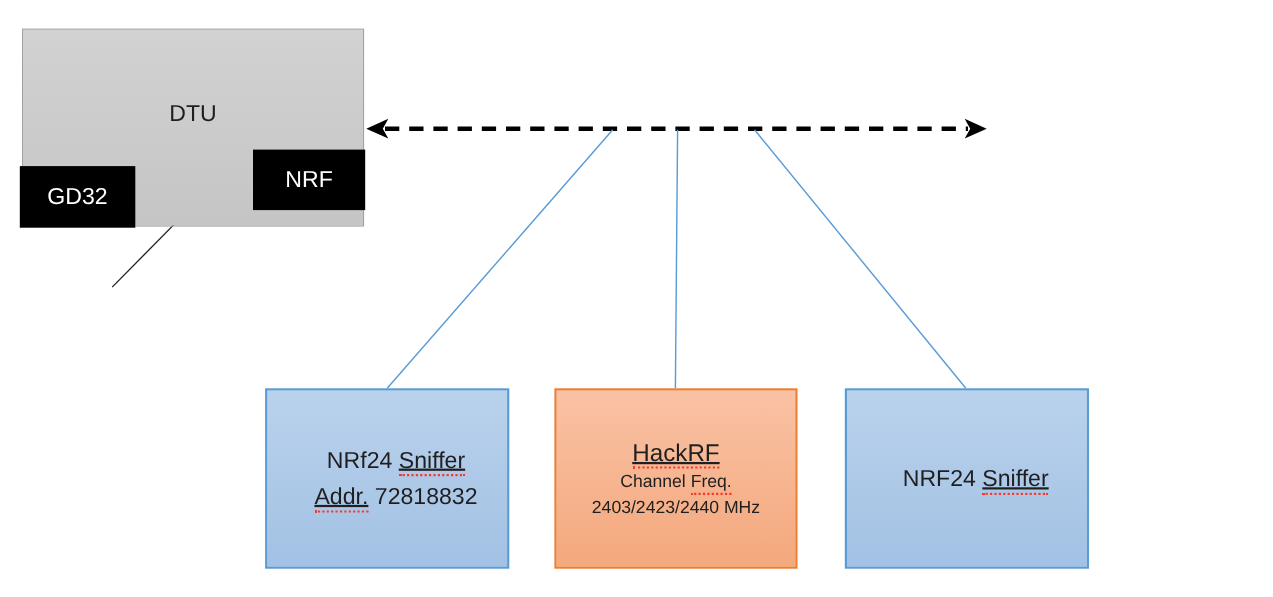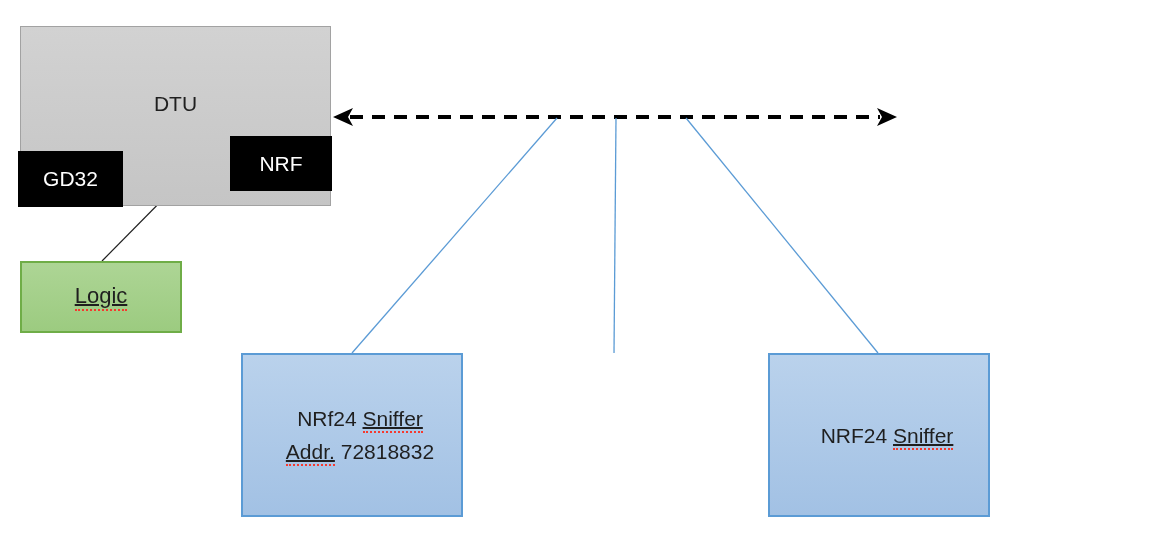--- a/index.html
+++ b/index.html
@@ -90,35 +90,42 @@
   </div>
 
   <div class="chip chip-gd32">
     <span>GD32</span>
   </div>
   <div class="chip chip-nrf">
     <span>NRF</span>
   </div>
 
 
-  <div class="box logic">
-    <span class="u sq">Logic</span>
-  </div>
 
   <div class="box bluebox sniffer-left">
     <div class="s1">
       <span>NRf24</span>
       <span class="u sq">Sniffer</span>
     </div>
     <div class="s1">
       <span class="u sq">Addr.</span>
       <span>72818832</span>
     </div>
   </div>
 
+  <div class="box orangebox">
+    <div class="h1">
+      <span class="u sq">HackRF</span>
+    </div>
+    <div class="h2">
+      <span>Channel</span>
+      <span class="sq">Freq.</span>
+    </div>
+    <div class="h2">2403/2423/2440 MHz</div>
+  </div>
 
   <div class="box bluebox sniffer-right">
     <div class="s1">
       <span>NRF24</span>
       <span class="u sq">Sniffer</span>
     </div>
   </div>
 
 </div>
 

